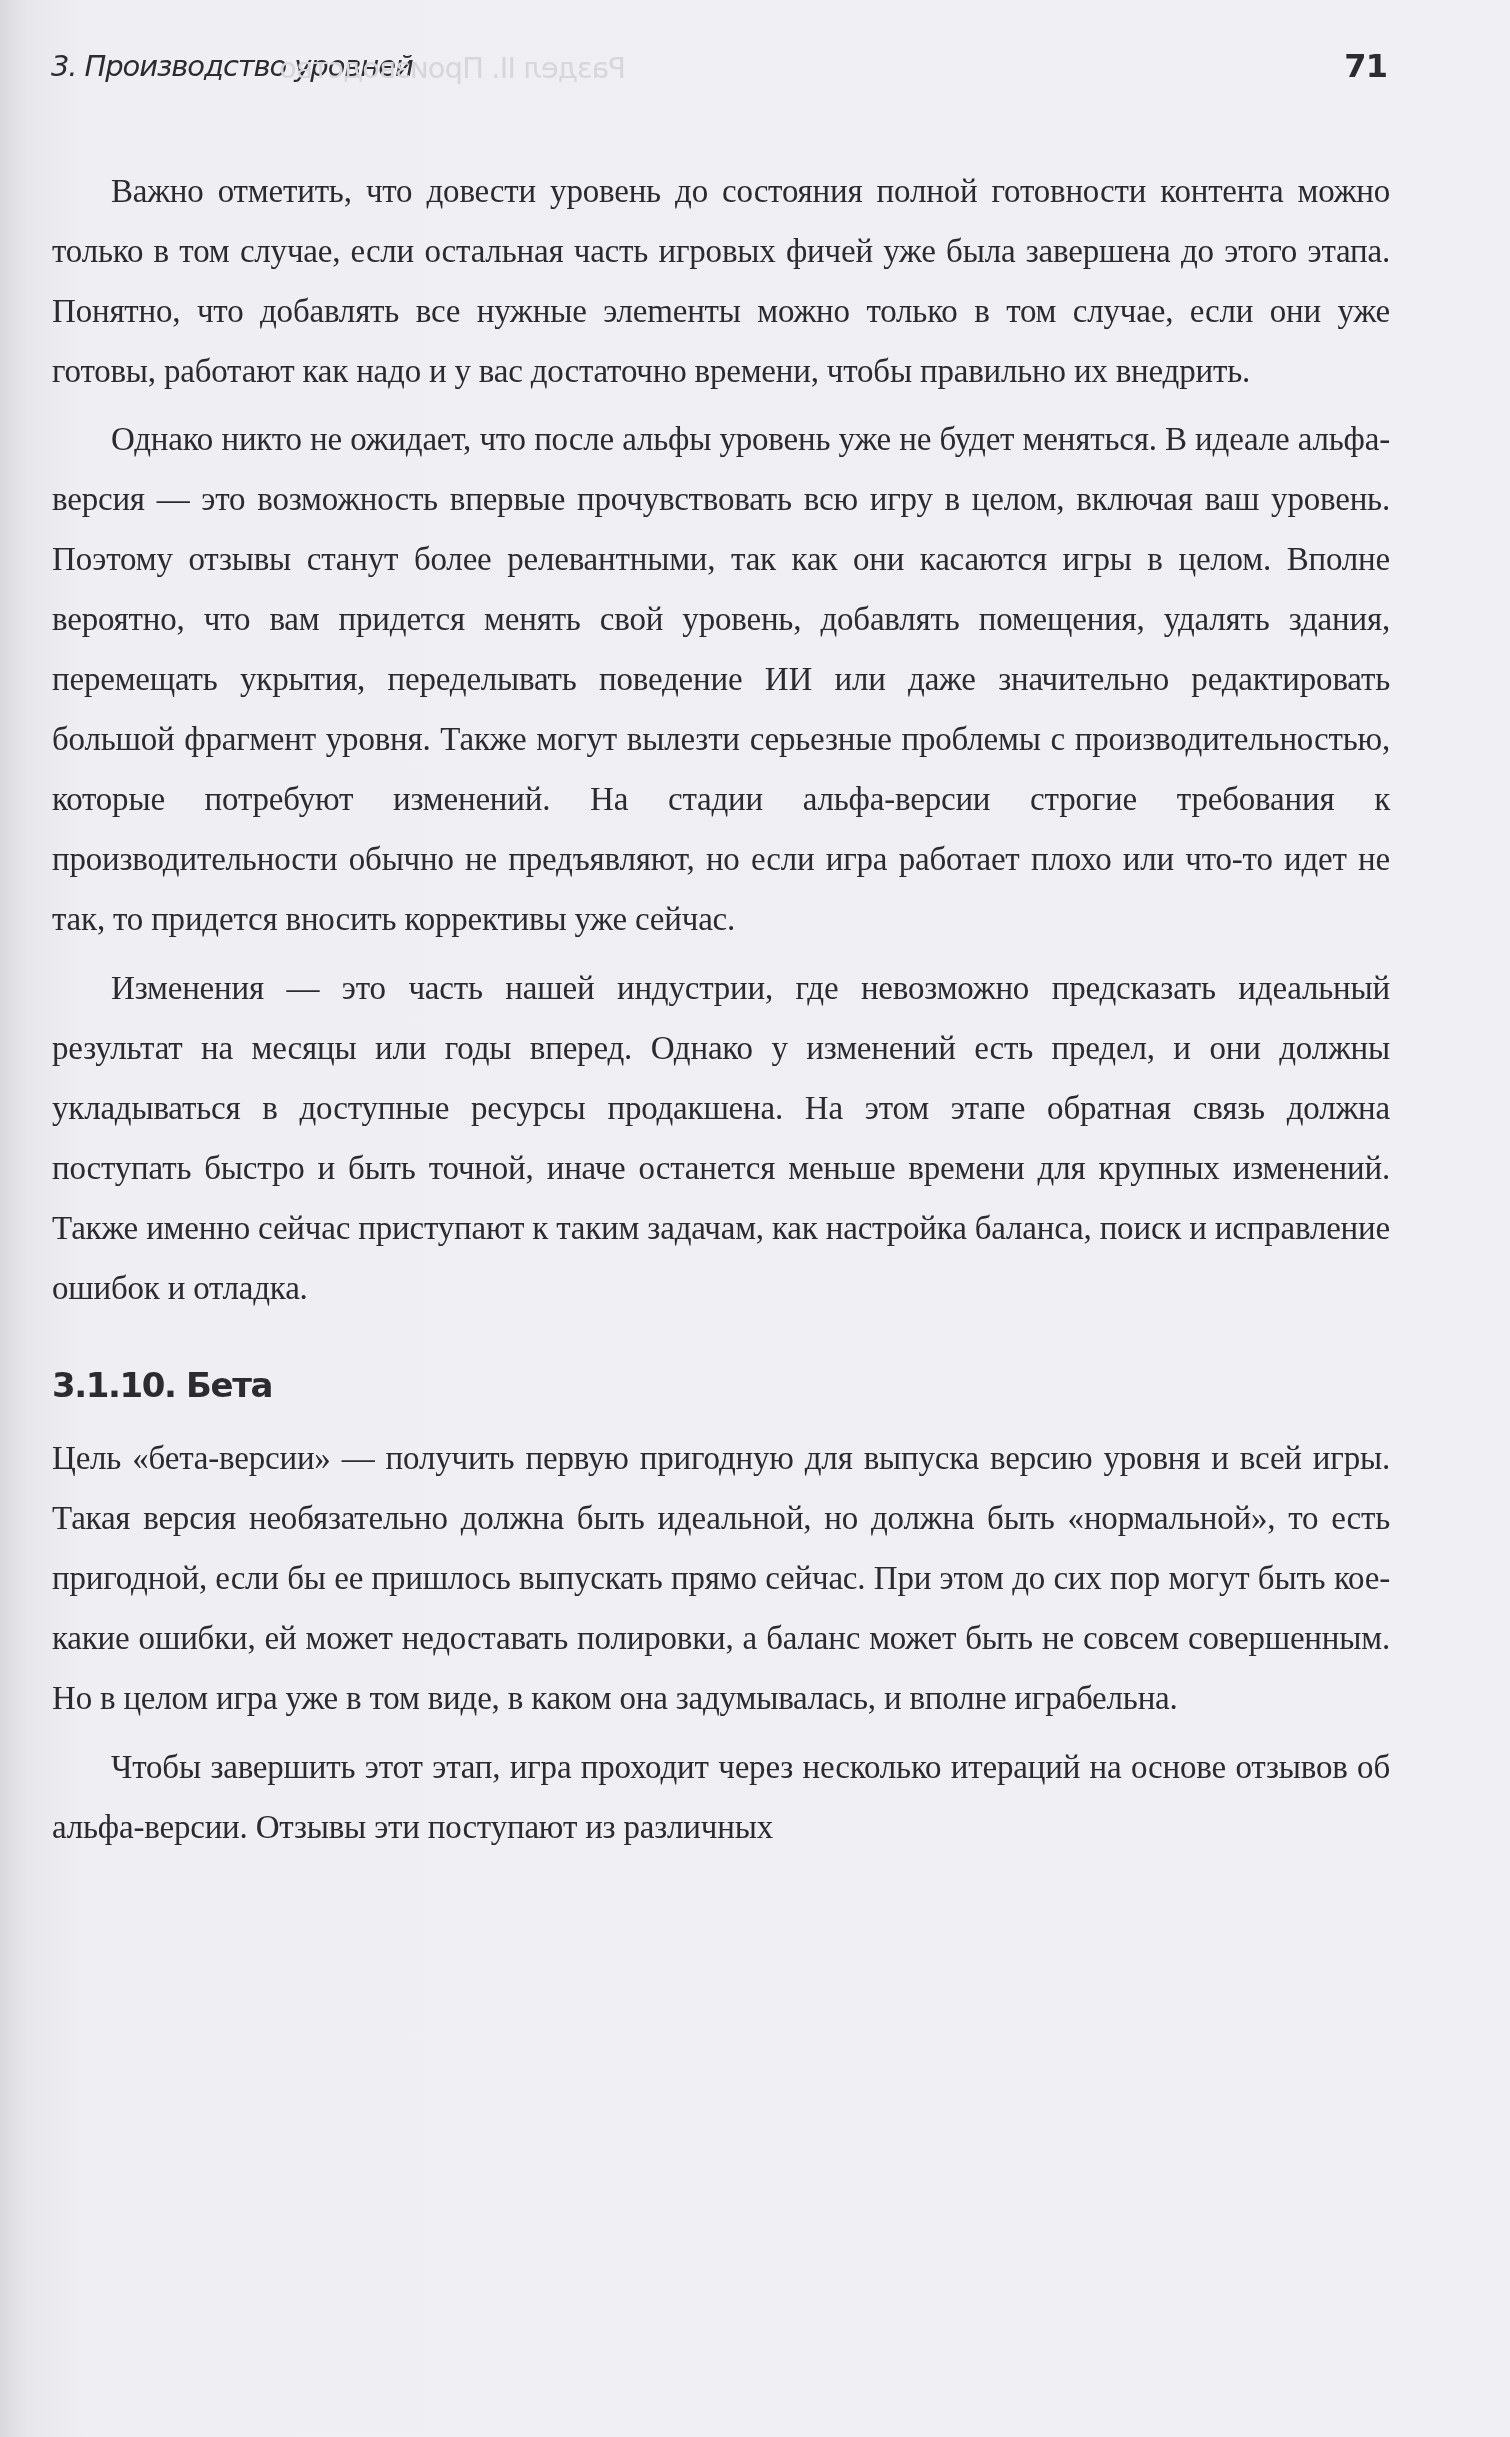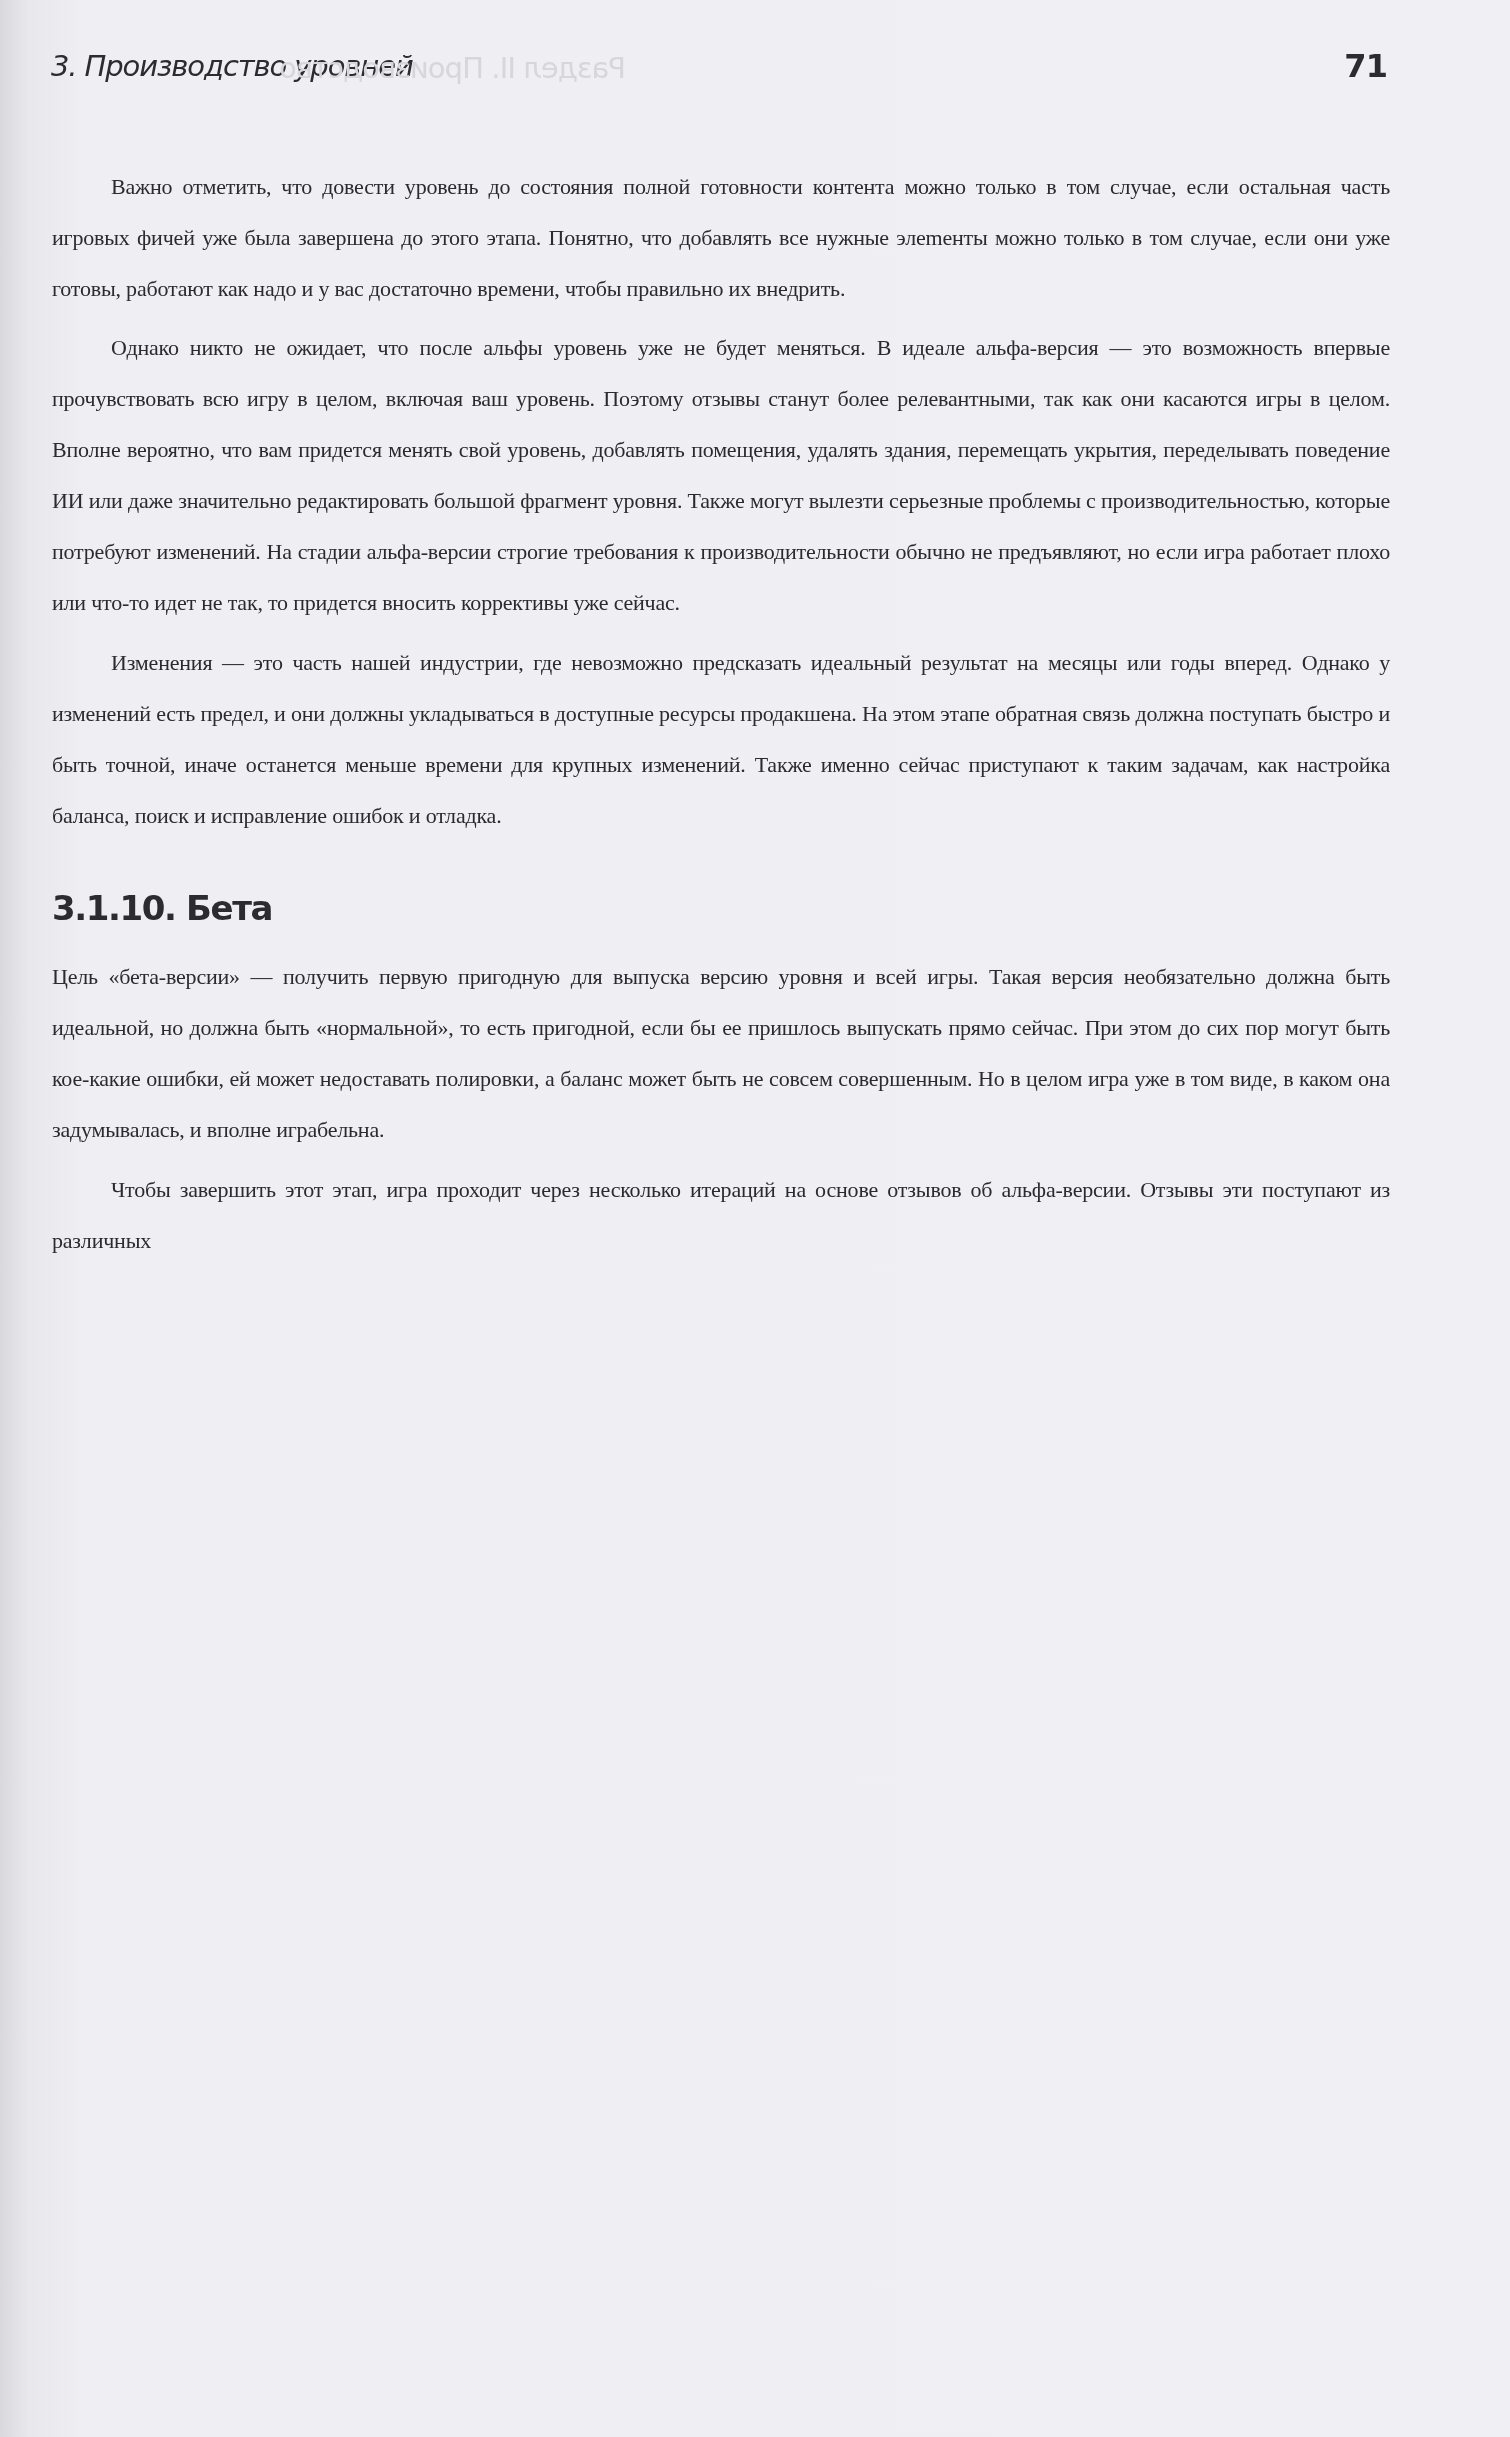--- a/index.html
+++ b/index.html
@@ -64,22 +64,22 @@
     margin-left: 26px;
   }
   .body-text {
     position: absolute;
     left: 52px;
     top: 161px;
     width: 1338px;
   }
   .para {
     margin: 0 0 8.4px 0;
-    font-size: 22px;
-    line-height: 51px;
+    font-size: 33px;
+    line-height: 60px;
     text-align: justify;
     text-indent: 59px;
     letter-spacing: -0.2px;
     color: #2a2a2f;
     hyphens: manual;
   }
   .section-heading {
     font-family: "DejaVu Sans", "Liberation Sans", sans-serif;
     font-weight: bold;
     font-size: 34px;

